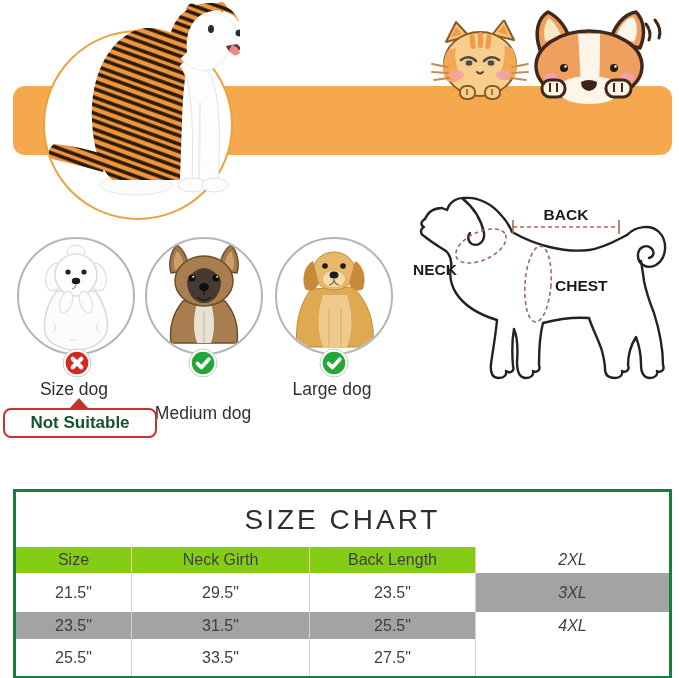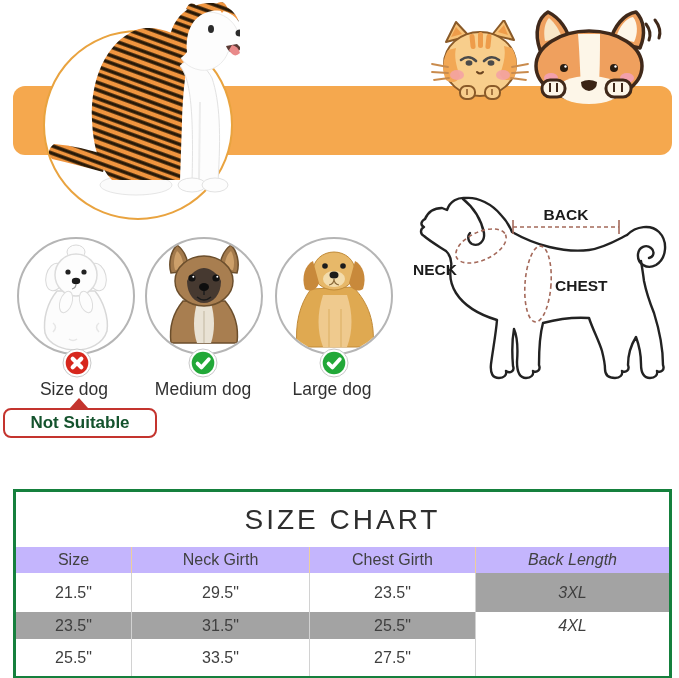--- a/index.html
+++ b/index.html
@@ -20,21 +20,21 @@
               border:2px solid #B5B5B5;overflow:hidden;z-index:2;}
   .pc1{left:17px;top:237px;}
   .pc2{left:145px;top:237px;}
   .pc3{left:275px;top:237px;}
   .badge{width:30px;height:30px;z-index:4;}
   .b1{left:62px;top:348px;}
   .b2{left:188px;top:348px;}
   .b3{left:319px;top:348px;}
   .pet-label{width:140px;top:379px;text-align:center;font-size:17.5px;color:#303030;z-index:3;}
   .pl1{left:4px;}
-  .pl2{left:133px;}
+  .pl2{left:133px;margin-top:24px;}
   .pl3{left:262px;}
 
   .warn-box{left:3px;top:408px;width:150px;height:26px;border:2px solid #C4342E;border-radius:8px;
             display:flex;align-items:center;justify-content:center;background:#fff;z-index:3;}
   .warn-text{color:#14532d;font-weight:bold;font-size:17px;}
   .warn-tri{left:70px;top:398px;width:0;height:0;border-left:9px solid transparent;
             border-right:9px solid transparent;border-bottom:10px solid #C4342E;z-index:3;}
 
   
   .diagram{left:405px;top:183px;z-index:2;}
@@ -43,21 +43,21 @@
 
   
   .size-chart{left:13px;top:489px;width:653px;border:3px solid #15803d;background:#fff;z-index:2;}
   .sc-title{height:55px;display:flex;align-items:center;justify-content:center;
             font-size:28px;letter-spacing:3px;color:#2E2E2E;}
   .sc-grid{display:grid;grid-template-columns:116px 178px 166px 193px;
            grid-template-rows:26px 39px 27px 37px;}
   .sc-cell{display:flex;align-items:center;justify-content:center;font-size:16px;
            color:#3F3F3F;border-right:1px solid #D2D2D2;}
   .sc-cell:nth-child(4n){border-right:none;font-style:italic;}
-  .sc-head{background:#c4b5fd;border-right:1px solid #EDCF9B;color:#414141;}
+  .sc-head{background:#84cc16;border-right:1px solid #EDCF9B;color:#414141;}
   .sc-alt{background:#a3a3a3;}
 </style>
 </head>
 <body>
 
 <div class="canvas">
 
   <div class="abs banner"></div>
 
   <div class="abs hero-circle"></div>
@@ -255,23 +255,23 @@
     <text class="diag-label" x="161" y="37" text-anchor="middle">BACK</text>
     <text class="diag-label" x="8" y="92">NECK</text>
     <text class="diag-label" x="150" y="108">CHEST</text>
   </svg>
 
   <div class="abs size-chart">
     <div class="sc-title">SIZE CHART</div>
     <div class="sc-grid">
       <div class="sc-cell sc-head">Size</div>
       <div class="sc-cell sc-head">Neck Girth</div>
-      <div class="sc-cell sc-head">Chest Girth</div>
       <div class="sc-cell sc-head">Back Length</div>
 
+      <div class="sc-cell">2XL</div>
       <div class="sc-cell">21.5"</div>
       <div class="sc-cell">29.5"</div>
       <div class="sc-cell">23.5"</div>
 
       <div class="sc-cell sc-alt">3XL</div>
       <div class="sc-cell sc-alt">23.5"</div>
       <div class="sc-cell sc-alt">31.5"</div>
       <div class="sc-cell sc-alt">25.5"</div>
 
       <div class="sc-cell">4XL</div>

